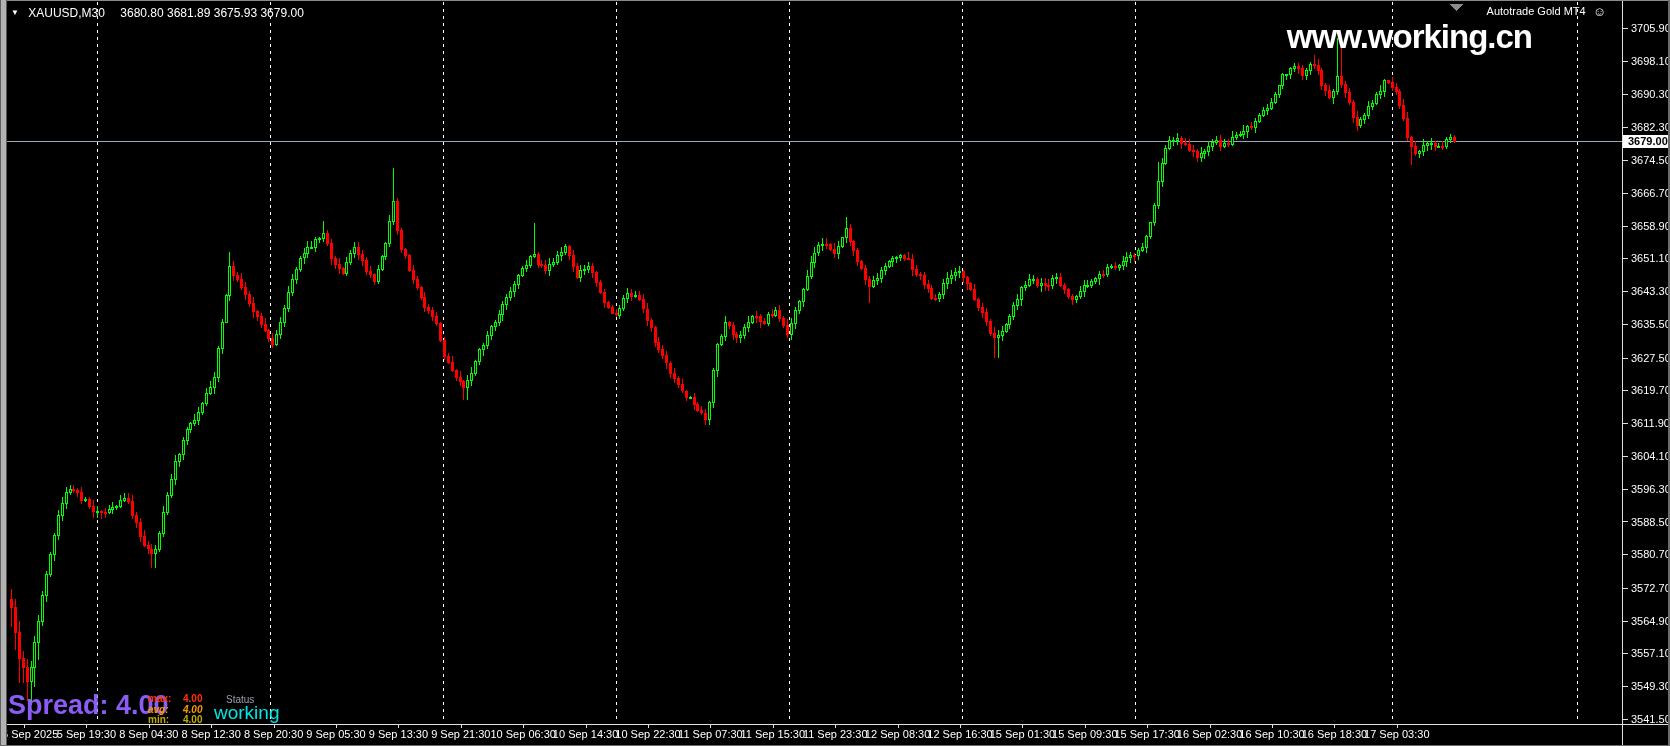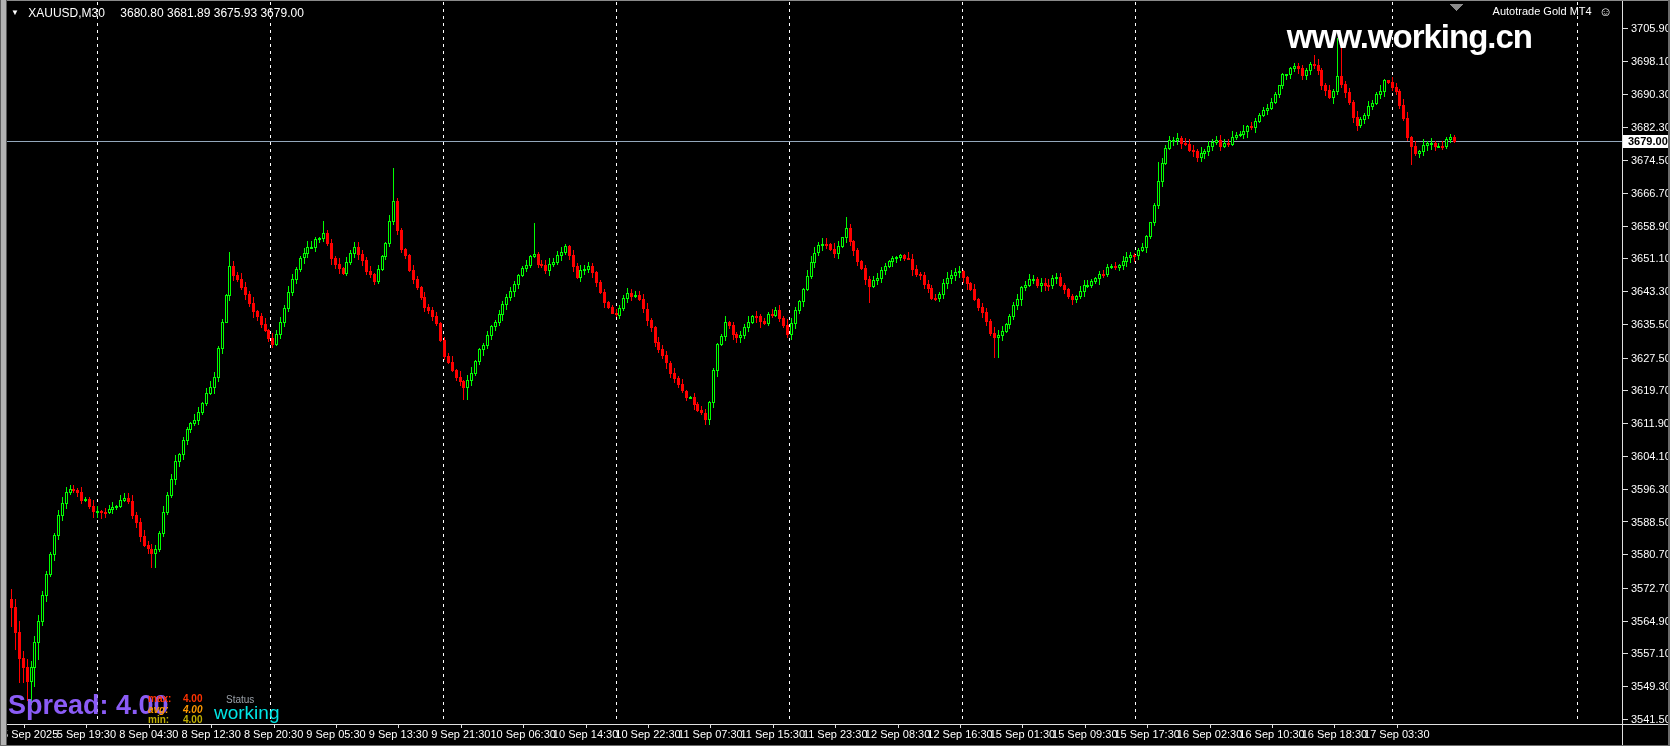--- a/index.html
+++ b/index.html
@@ -7,21 +7,21 @@
        font-family:"Liberation Sans",sans-serif;-webkit-font-smoothing:none;}
   .frame-top{position:absolute;left:0;top:0;width:1670px;height:1px;background:#8a8a8a;}
   .frame-left-outer{position:absolute;left:0;top:0;width:1px;height:746px;background:#5f5f5f;}
   .frame-left{position:absolute;left:1px;top:0;width:5px;height:746px;background:#b2b2b2;}
   .frame-left-inner{position:absolute;left:6px;top:0;width:1px;height:746px;background:#585858;}
   .frame-right{position:absolute;right:0;top:0;width:2px;height:746px;background:#6b6b6b;}
   .frame-bottom{position:absolute;left:0;bottom:0;width:1670px;height:1px;background:#6b6b6b;}
   .symline{position:absolute;left:11px;top:6px;color:#fff;font-size:12px;white-space:nowrap;}
   .symline .arrow{font-size:8px;vertical-align:2px;margin-right:6px;color:#fff;}
   .symline .ohlc{margin-left:12px;}
-  .topright{position:absolute;right:58px;top:4px;color:#fff;font-size:11px;white-space:nowrap;}
+  .topright{position:absolute;right:64px;top:4px;color:#fff;font-size:11px;white-space:nowrap;}
   .topright .smiley{font-size:13px;margin-left:4px;vertical-align:-1px;}
   .watermark{position:absolute;right:138px;top:18px;color:#ffffff;font-size:33px;
              font-weight:bold;letter-spacing:-1px;white-space:nowrap;}
   .spread-big{position:absolute;left:8px;top:690px;font-size:27px;font-weight:bold;color:#8b5cf6;white-space:nowrap;}
   .mm-block{position:absolute;left:148px;top:694px;font-size:10px;font-weight:bold;line-height:10.5px;white-space:nowrap;}
   .mm-row .lab{display:inline-block;width:35px;}
   .mm-row.max{color:#ff3200;}
   .mm-row.avg{color:#ff9900;font-style:italic;}
   .mm-row.min{color:#bfae00;}
   .status-lab{position:absolute;left:226px;top:694px;font-size:10px;color:#9aa0a8;}

